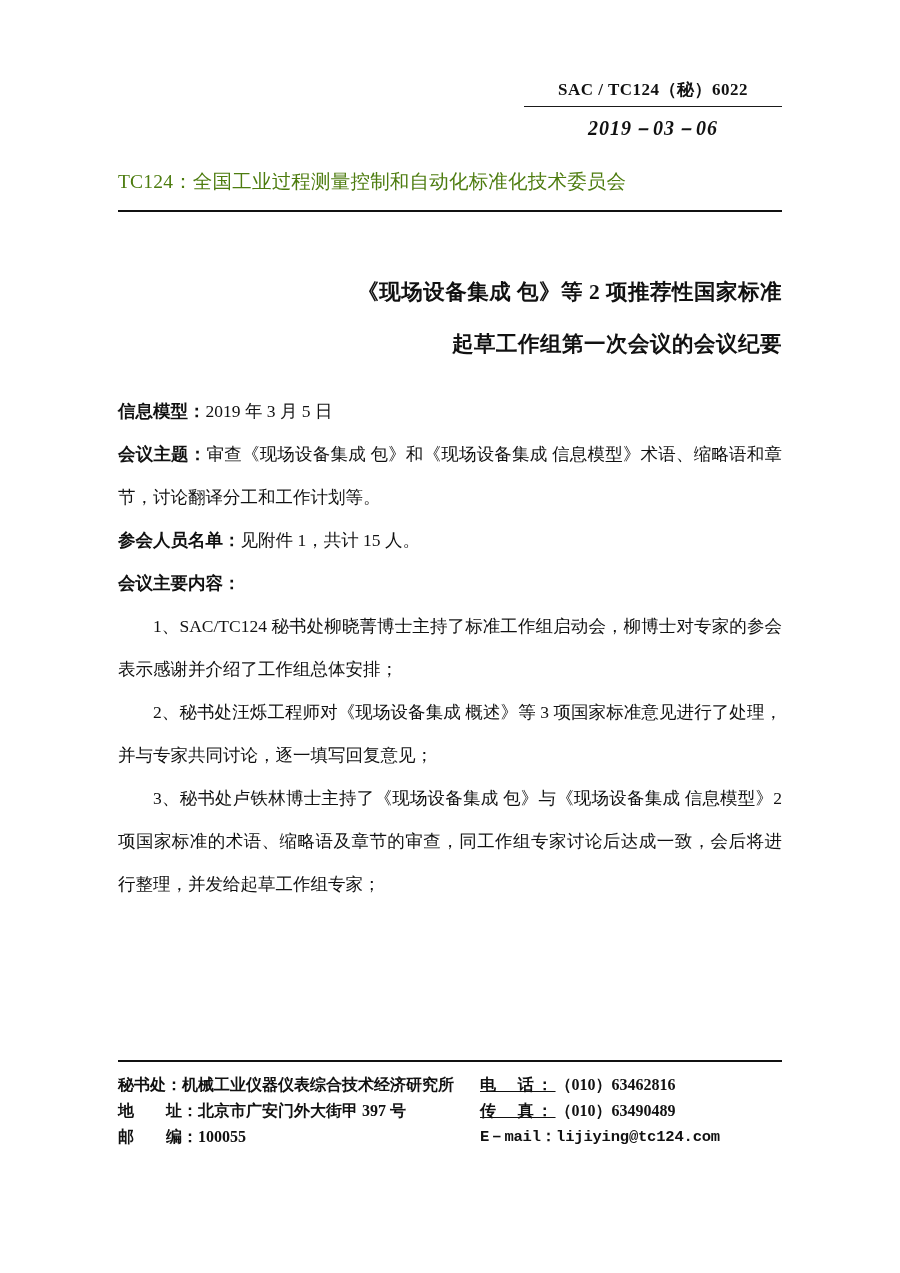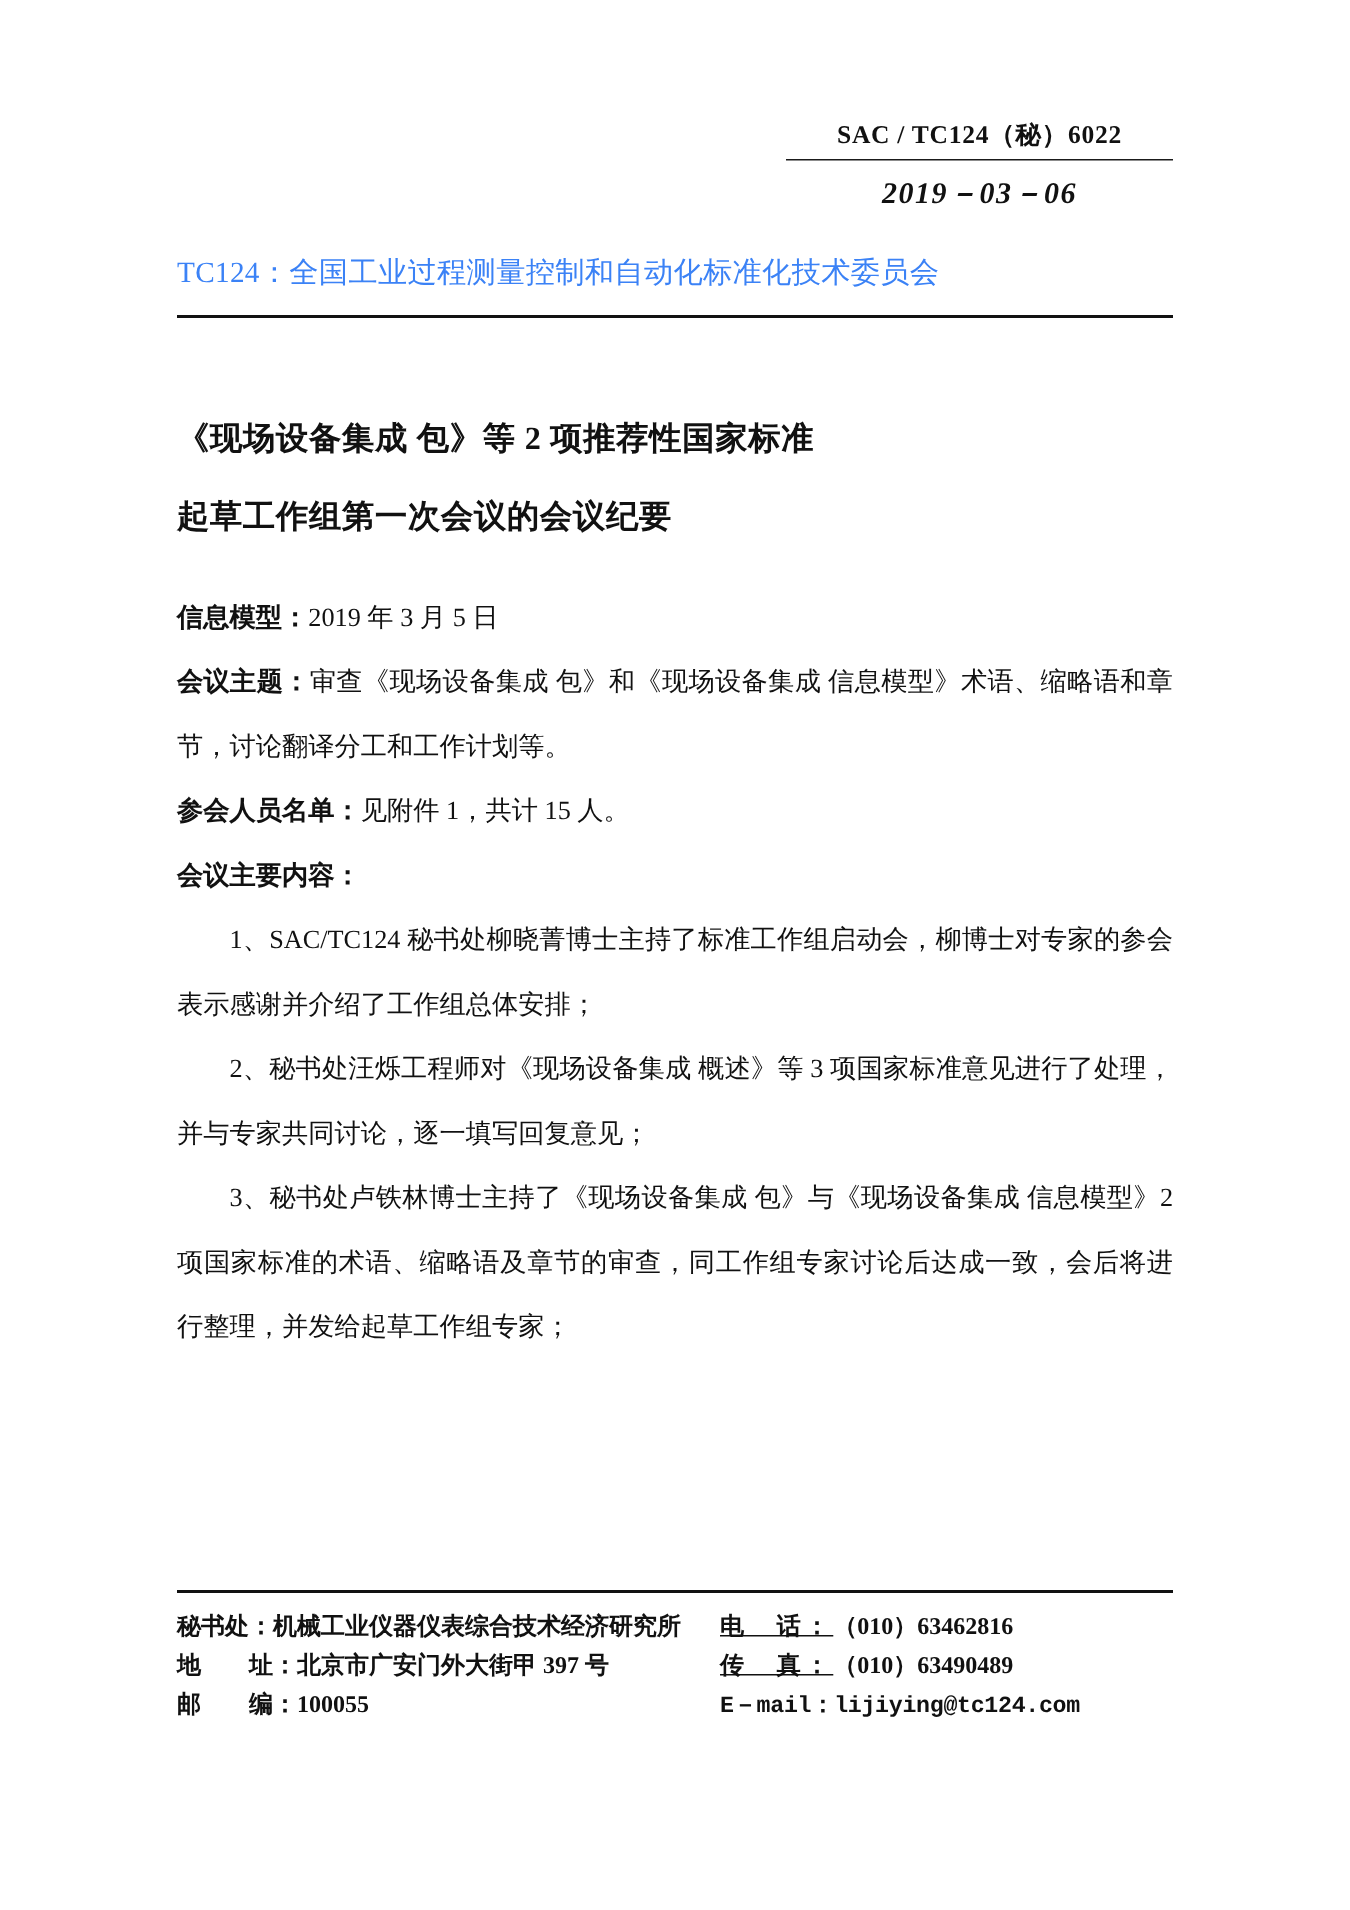--- a/index.html
+++ b/index.html
@@ -52,38 +52,38 @@
   }
 
   
   .committee {
     position: absolute;
     top: 168px;
     left: 118px;
     width: 664px;
     font-size: 19.5px;
     letter-spacing: 0.2px;
-    color: #3b82f6;
+    color: #4d7c0f;
     font-family: "Liberation Serif", "DejaVu Serif", serif;
   }
   .committee-rule {
     position: absolute;
     top: 210px;
     left: 118px;
     width: 664px;
     border-bottom: 2.2px solid #111111;
   }
 
   
   .title {
     position: absolute;
     top: 266px;
     left: 118px;
     width: 664px;
-    text-align: left;
+    text-align: right;
     font-size: 21.5px;
     font-weight: bold;
     line-height: 52px;
     letter-spacing: 0.5px;
   }
 
   
   .body {
     position: absolute;
     top: 390px;

